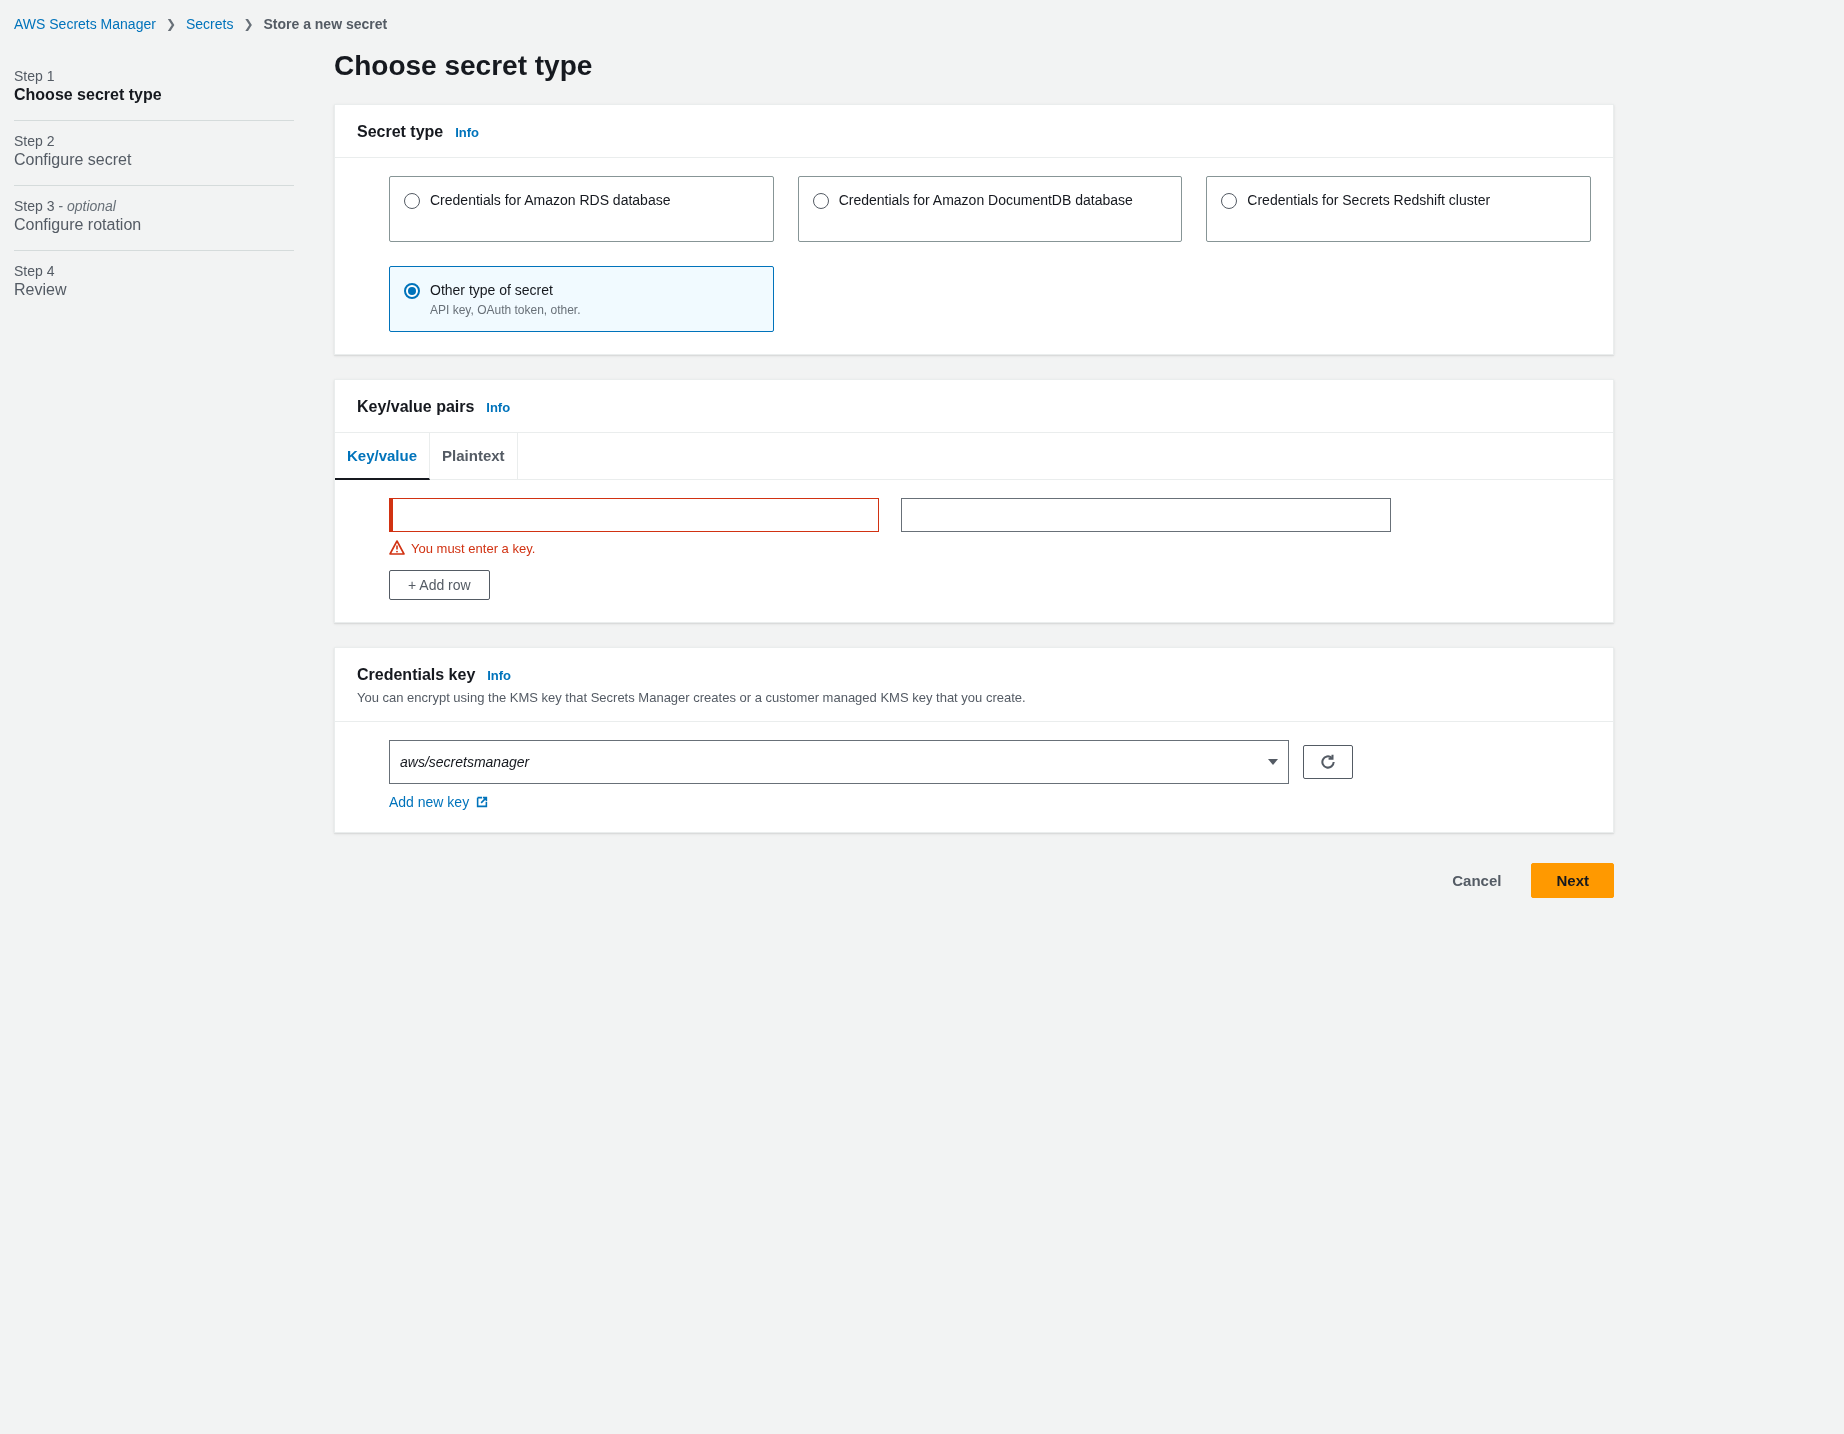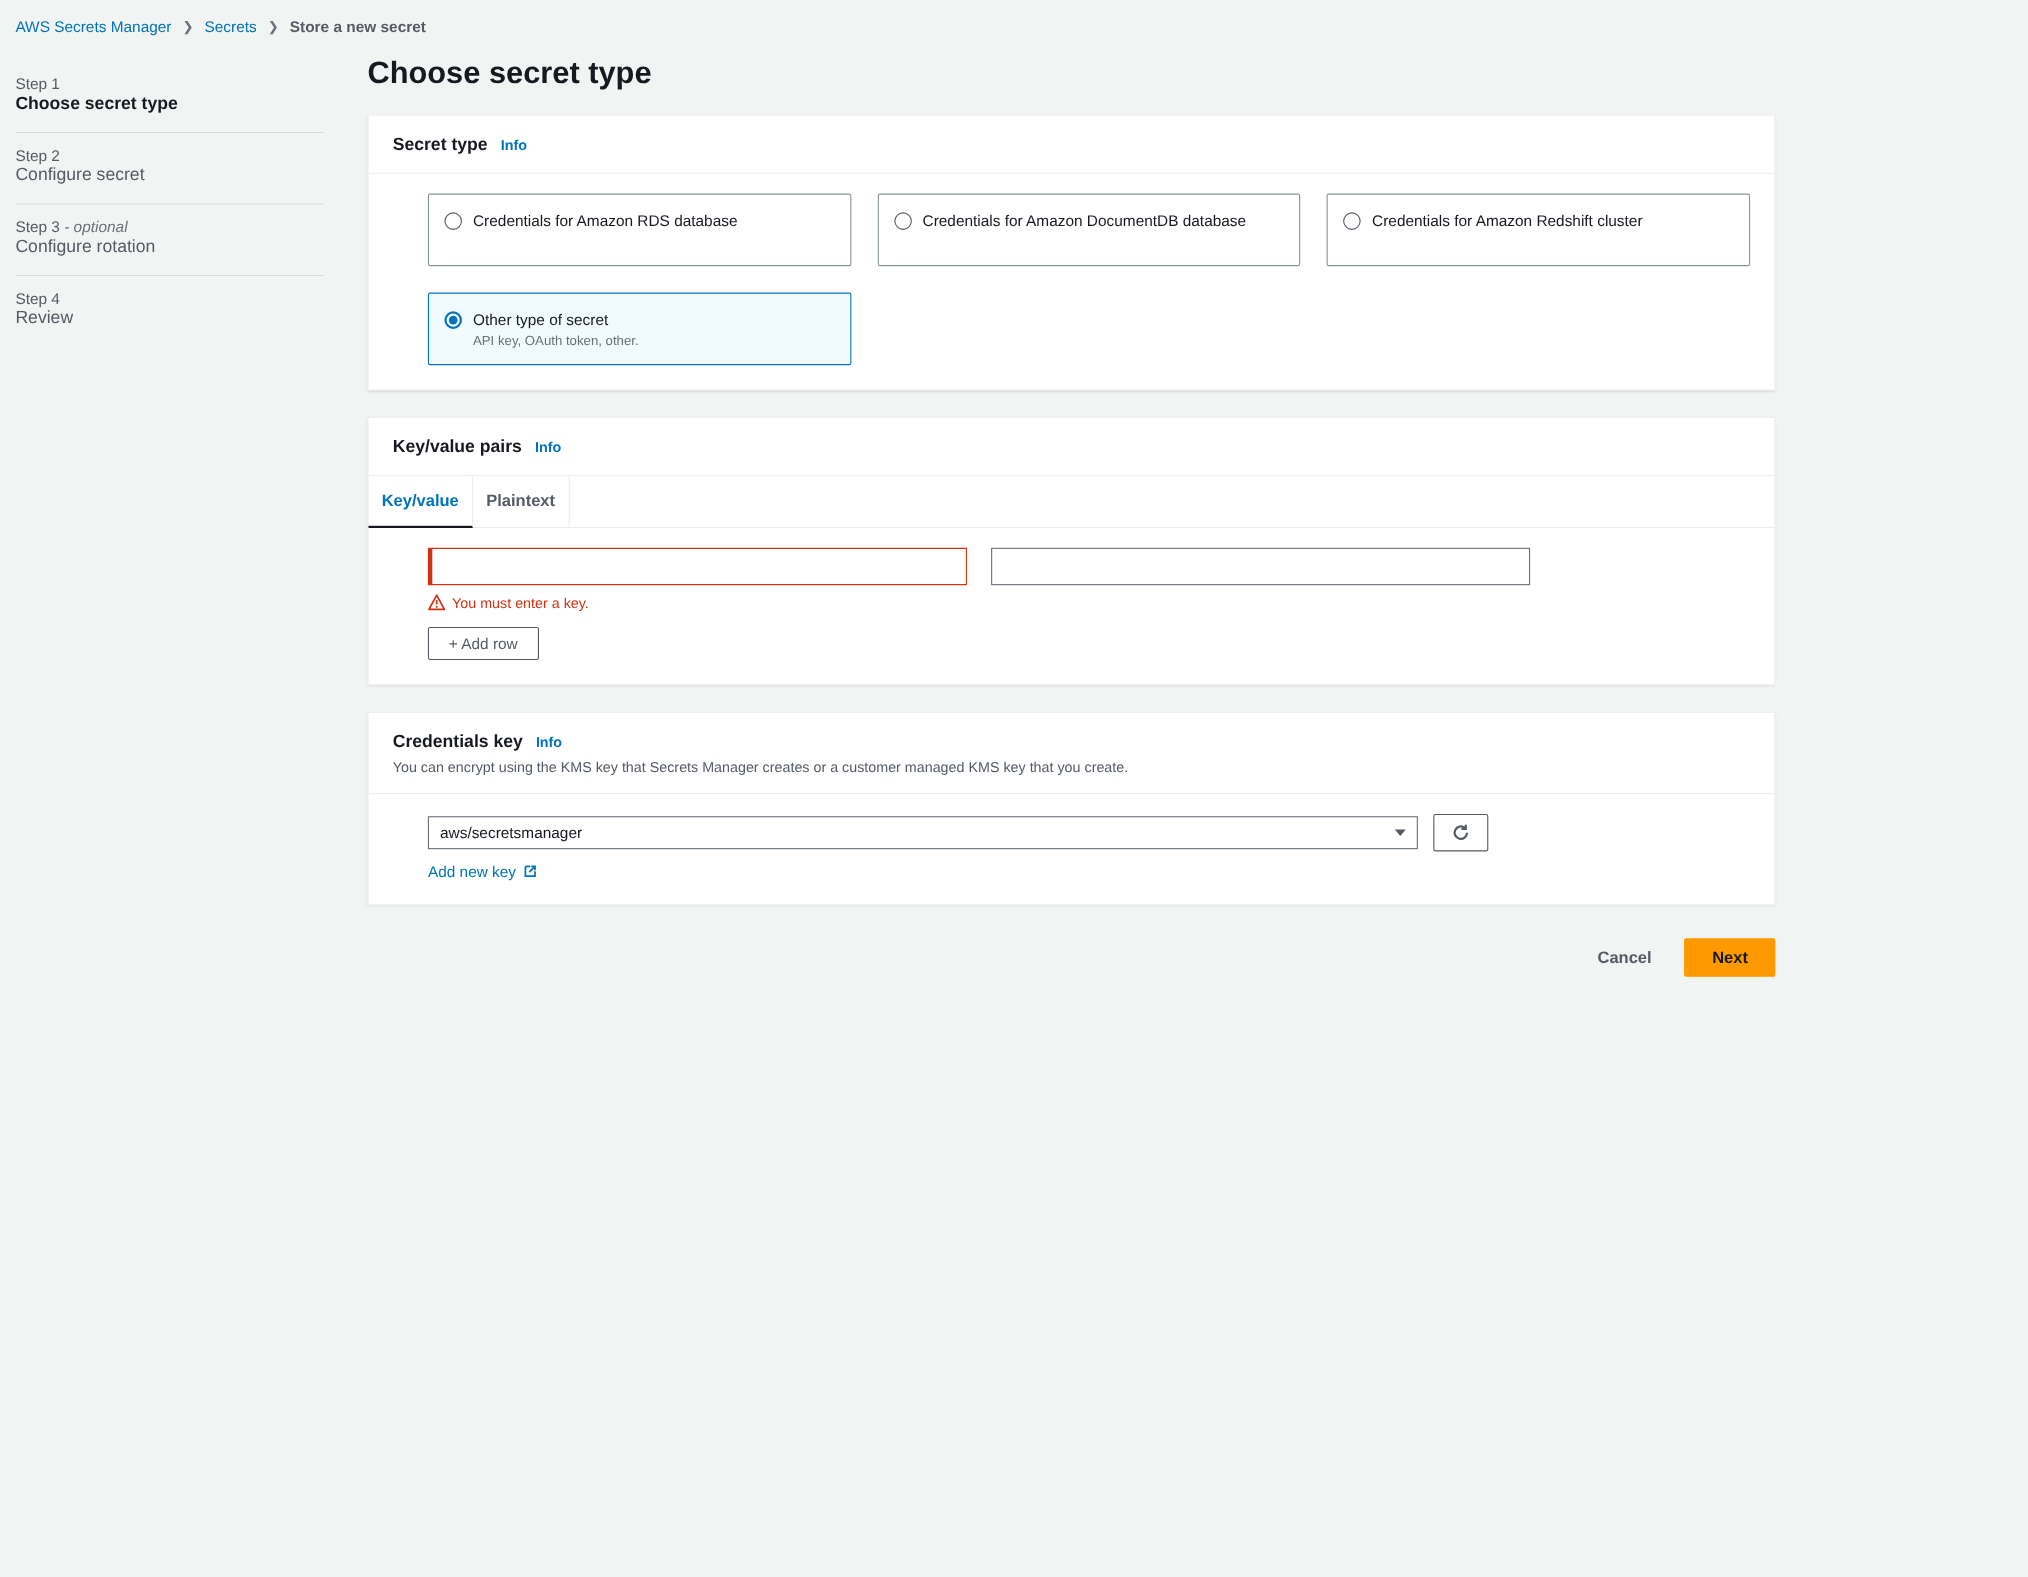--- a/index.html
+++ b/index.html
@@ -144,27 +144,28 @@
     cursor: pointer;
     color: #545b64;
   }
   .add-row-btn { margin-top: 14px; }
 
   .select-row { display: flex; gap: 14px; align-items: center; }
   .select-box {
     flex: 1;
     max-width: 900px;
     border: 1px solid #687078;
-    height: 30px;
+    height: 44px;
     display: flex;
     align-items: center;
     justify-content: space-between;
     padding: 0 10px;
     background: #fff;
     cursor: pointer;
+    font-style: italic;
   }
   .caret-down {
     width: 0; height: 0;
     border-left: 5px solid transparent;
     border-right: 5px solid transparent;
     border-top: 6px solid #545b64;
   }
   .refresh-btn {
     width: 50px; height: 34px;
     border: 1px solid #545b64;
@@ -256,21 +257,21 @@
             <label class="radio-tile">
               <span class="radio-circle"></span>
               <span class="radio-label">Credentials for Amazon RDS database</span>
             </label>
             <label class="radio-tile">
               <span class="radio-circle"></span>
               <span class="radio-label">Credentials for Amazon DocumentDB database</span>
             </label>
             <label class="radio-tile">
               <span class="radio-circle"></span>
-              <span class="radio-label">Credentials for Amazon Redshift cluster</span>
+              <span class="radio-label">Credentials for Secrets Redshift cluster</span>
             </label>
             <label class="radio-tile selected">
               <span class="radio-circle"></span>
               <span>
                 <div class="radio-label">Other type of secret</div>
                 <div class="radio-sub">API key, OAuth token, other.</div>
               </span>
             </label>
           </div>
         </div>

